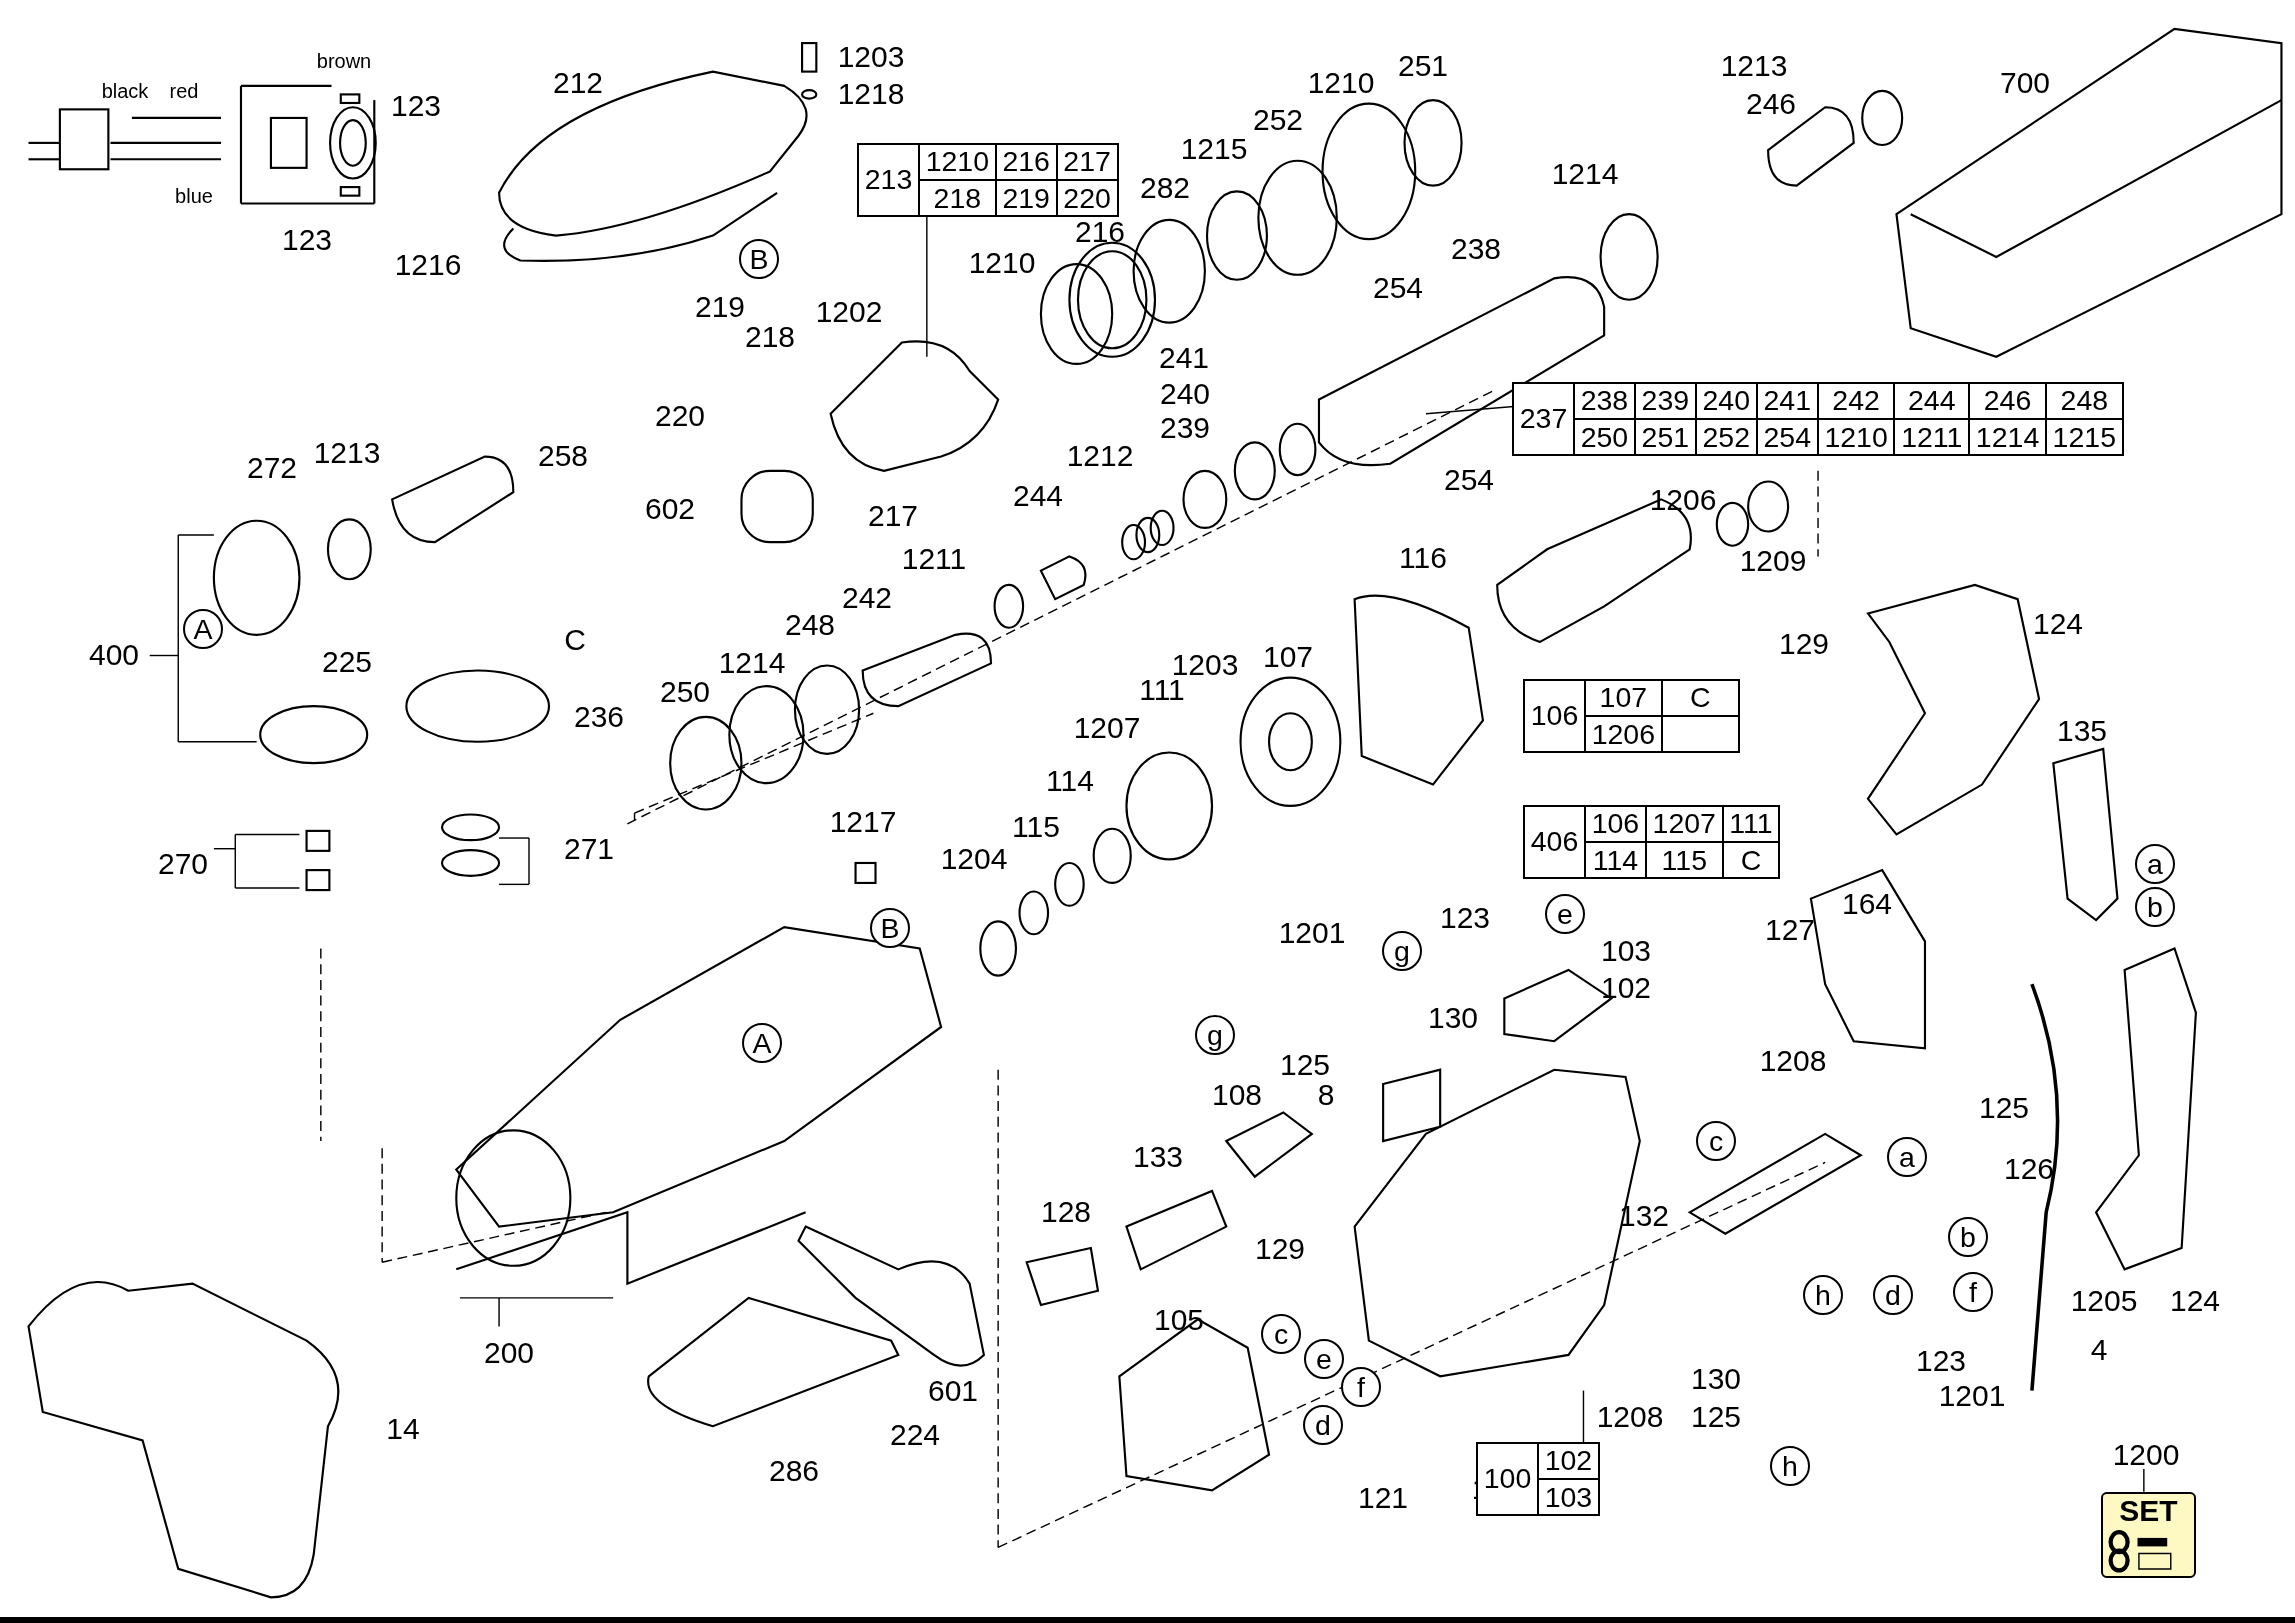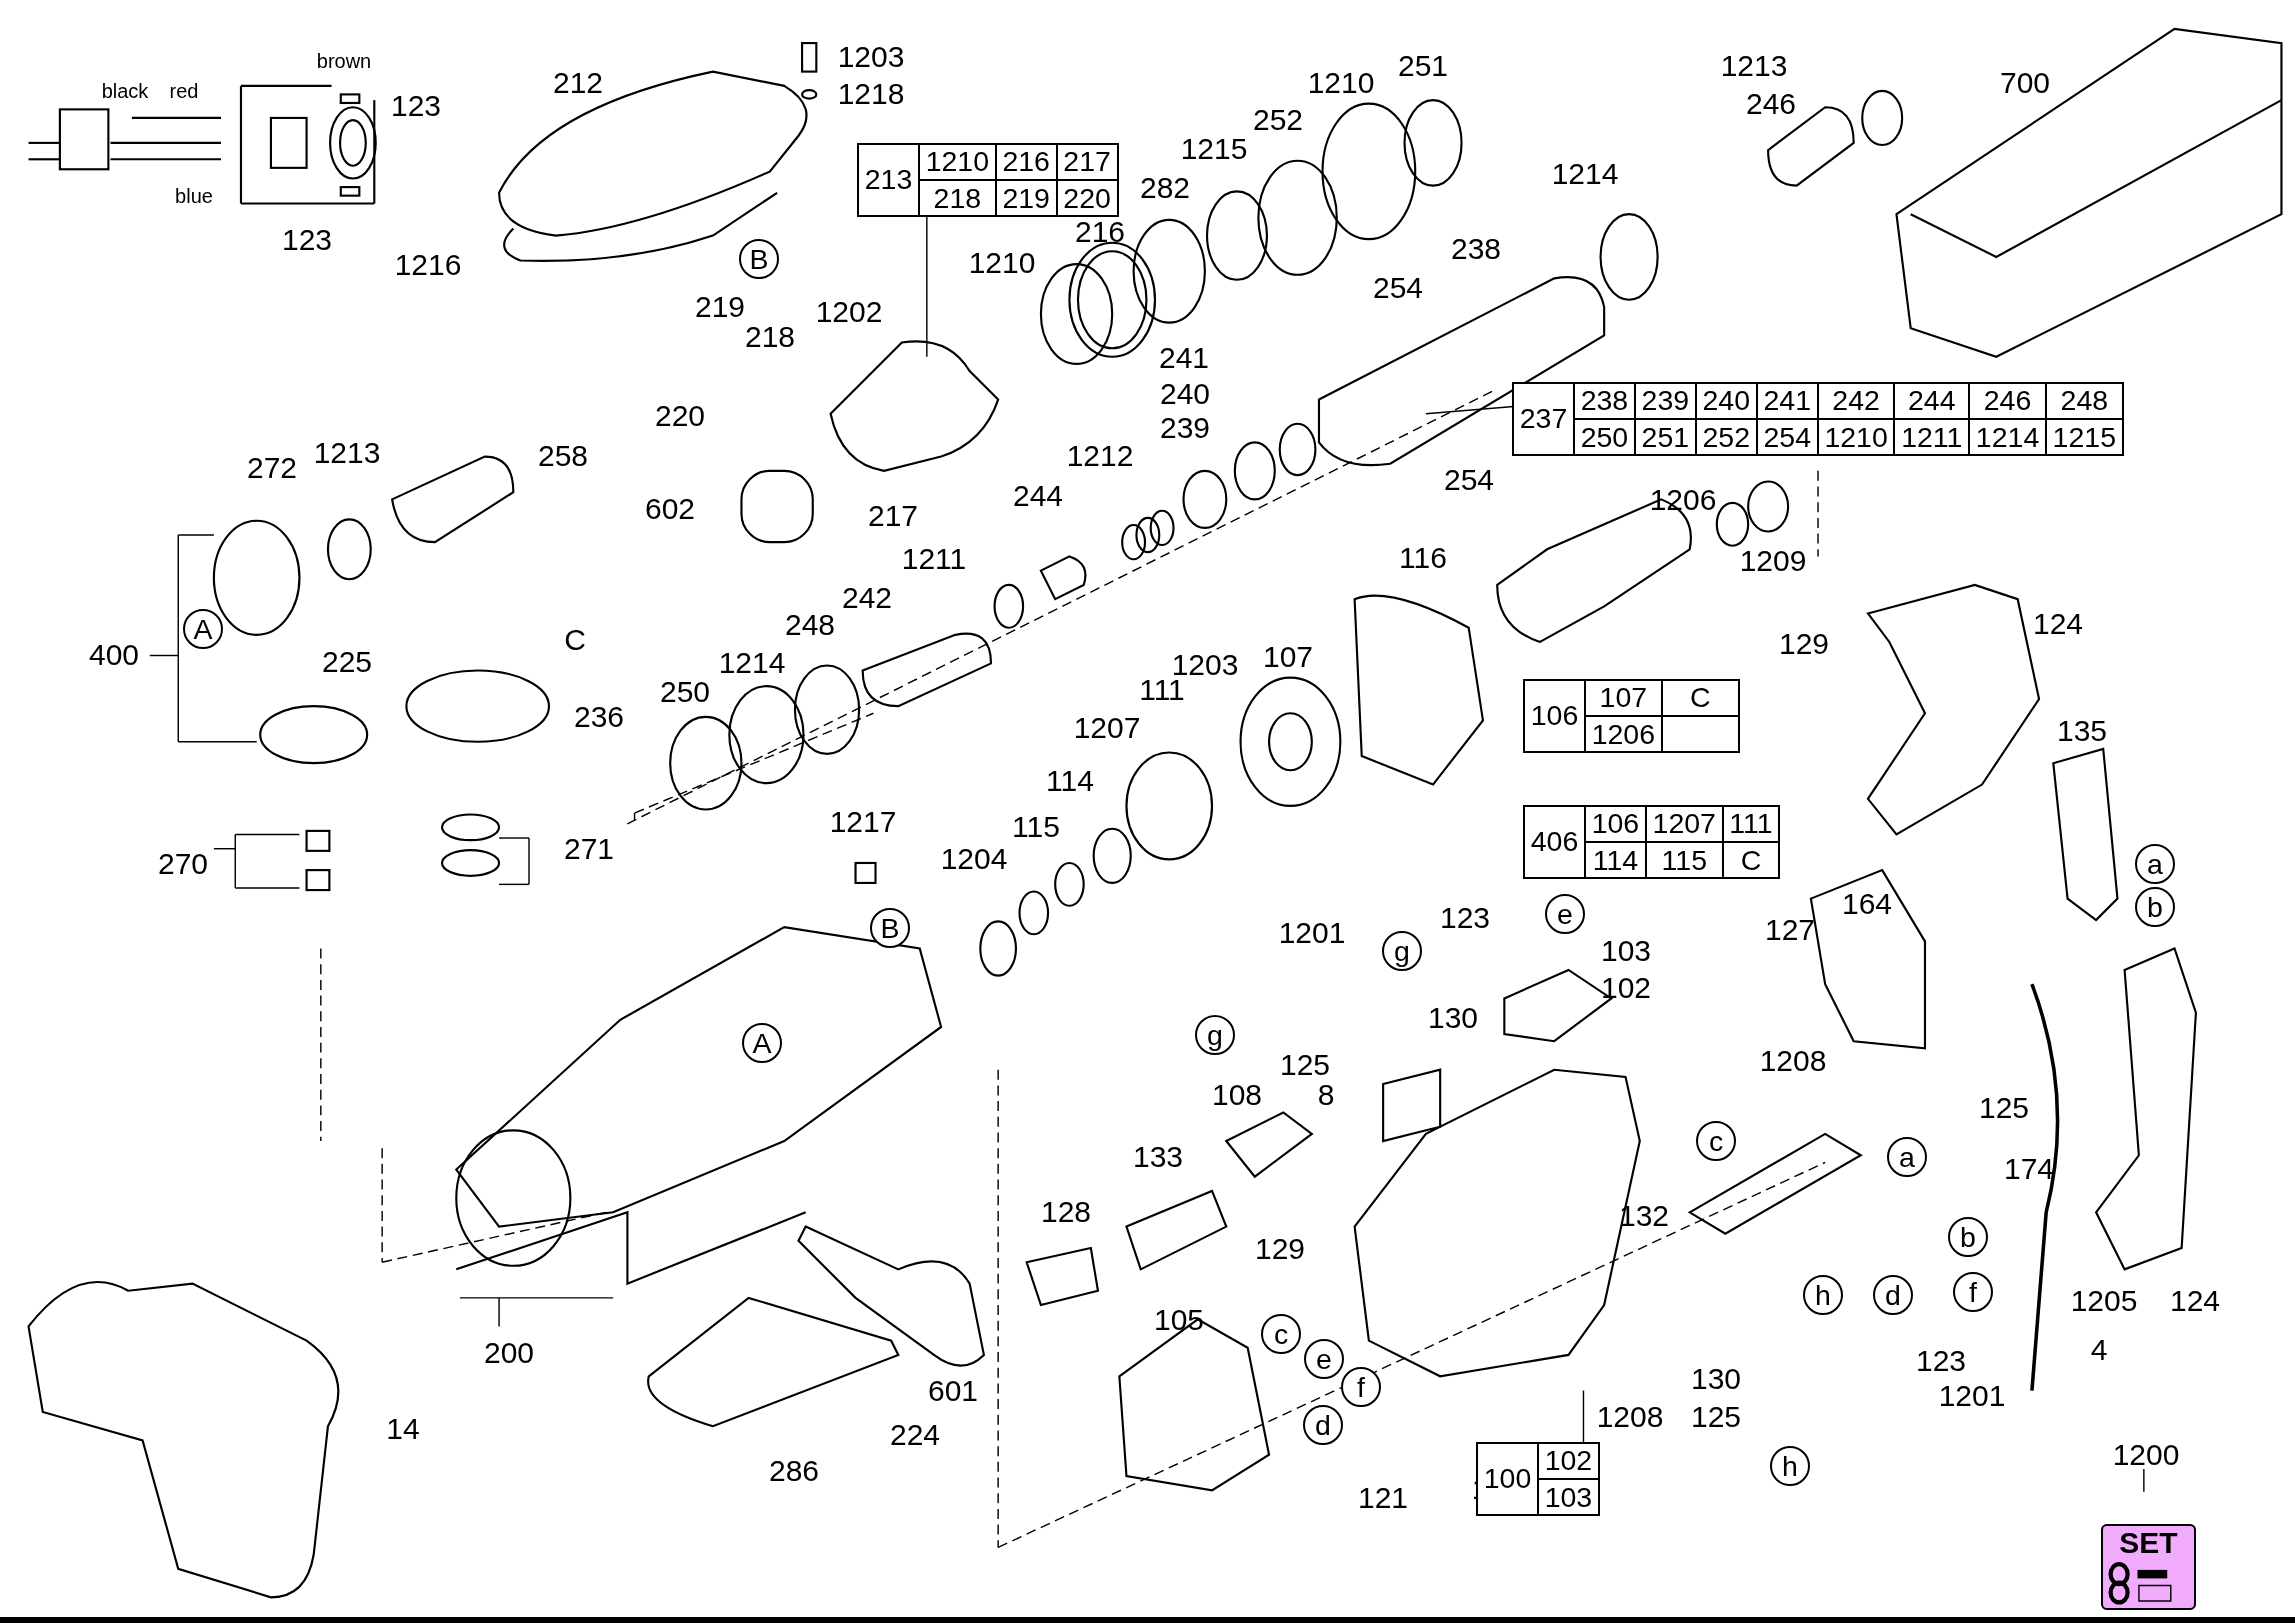--- a/index.html
+++ b/index.html
@@ -3,21 +3,21 @@
 <meta charset="utf-8">
 <style>
   html,body{margin:0;padding:0;background:#fff;}
   body{width:2295px;height:1624px;position:relative;overflow:hidden;font-family:"Liberation Sans",sans-serif;color:#000;}
   #canvas{position:absolute;left:0;top:0;width:2295px;height:1624px;}
   .lbl{position:absolute;font-size:30px;line-height:1;white-space:nowrap;transform:translate(-50%,-50%);}
   .circ{position:absolute;width:36px;height:36px;border:2.1px solid #000;border-radius:50%;display:flex;align-items:center;justify-content:center;font-size:28.5px;transform:translate(-50%,-50%);background:#fff;}
   .wire{position:absolute;font-size:20px;transform:translate(-50%,-50%);}
   table.grp{position:absolute;border-collapse:collapse;font-size:28.5px;background:#fff;}
   table.grp td{border:2.1px solid #000;padding:1.4px 5.7px;text-align:center;line-height:1.1;}
-  .set{position:absolute;left:2101px;top:1492px;width:91px;height:82px;border:2.1px solid #000;border-radius:5.7px;background:#f0abfc;margin-top:32px;}
+  .set{position:absolute;left:2101px;top:1492px;width:91px;height:82px;border:2.1px solid #000;border-radius:5.7px;background:#fef9c3;}
   .set .t{font-weight:bold;font-size:30px;text-align:center;}
   .bottom-rule{position:absolute;left:0;top:1617px;width:2295px;height:6.4px;background:#000;}
 </style>
 </head>
 <body>
 
 <svg id="canvas" viewBox="0 0 3219 2277" xmlns="http://www.w3.org/2000/svg" fill="none" stroke="#000" stroke-width="3">
 
   <g stroke-width="3">
     <rect x="84" y="153" width="68" height="84"></rect>
@@ -263,21 +263,21 @@
     <div class="lbl" style="left: 1312px; top: 933px;">1201</div>
     <div class="lbl" style="left: 1465px; top: 918px;">123</div>
     <div class="lbl" style="left: 1626px; top: 951px;">103</div>
     <div class="lbl" style="left: 1626px; top: 988px;">102</div>
     <div class="lbl" style="left: 1453px; top: 1018px;">130</div>
     <div class="lbl" style="left: 1305px; top: 1065px;">125</div>
     <div class="lbl" style="left: 1237px; top: 1095px;">108</div>
     <div class="lbl" style="left: 1326px; top: 1095px;">8</div>
     <div class="lbl" style="left: 1793px; top: 1061px;">1208</div>
     <div class="lbl" style="left: 2004px; top: 1108px;">125</div>
-    <div class="lbl" style="left: 2029px; top: 1169px;">174</div>
+    <div class="lbl" style="left: 2029px; top: 1169px;">126</div>
     <div class="lbl" style="left: 1158px; top: 1157px;">133</div>
     <div class="lbl" style="left: 1066px; top: 1212px;">128</div>
     <div class="lbl" style="left: 1644px; top: 1216px;">132</div>
     <div class="lbl" style="left: 1280px; top: 1249px;">129</div>
     <div class="lbl" style="left: 2104px; top: 1301px;">1205</div>
     <div class="lbl" style="left: 2195px; top: 1301px;">124</div>
     <div class="lbl" style="left: 1179px; top: 1320px;">105</div>
     <div class="lbl" style="left: 1941px; top: 1361px;">123</div>
     <div class="lbl" style="left: 2099px; top: 1350px;">4</div>
     <div class="lbl" style="left: 1716px; top: 1379px;">130</div>

